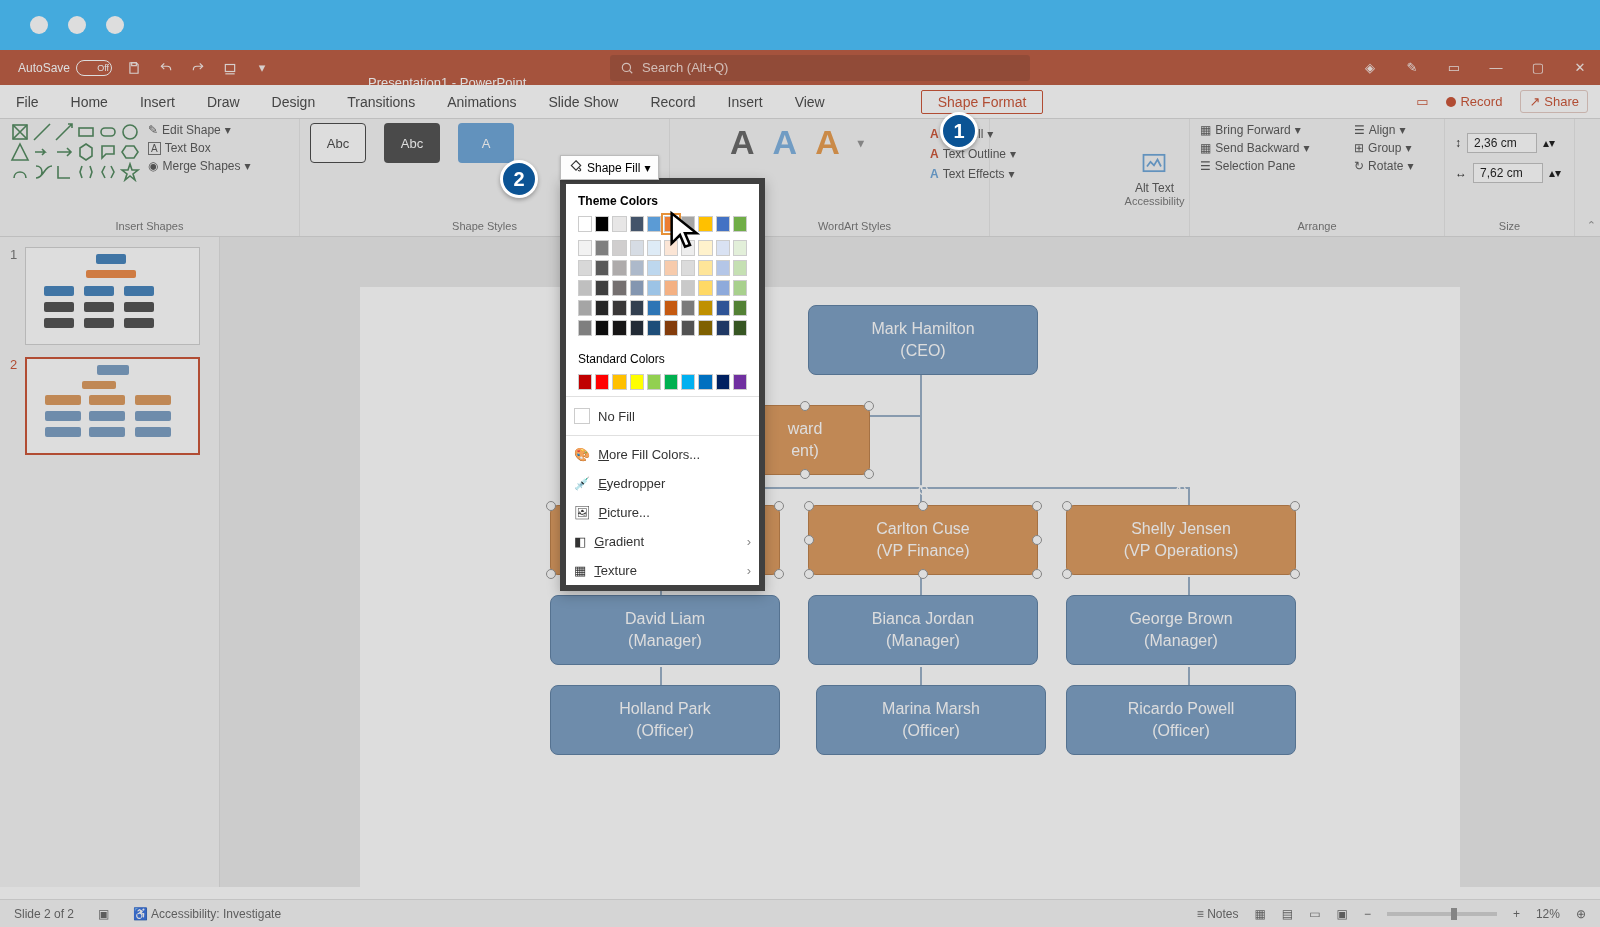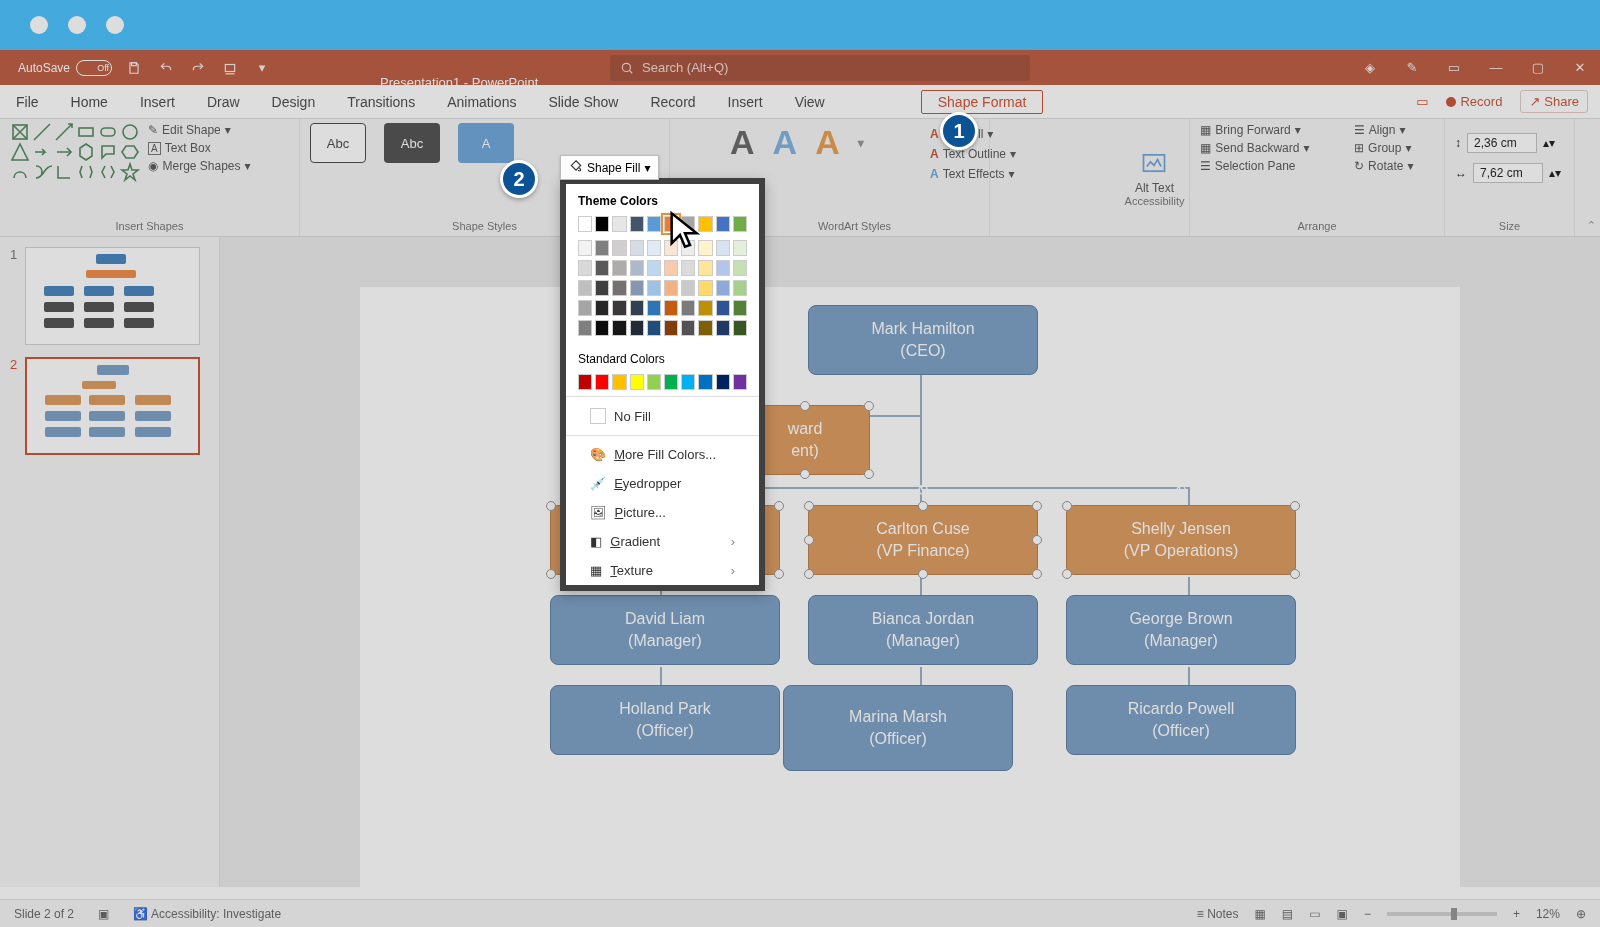--- a/index.html
+++ b/index.html
@@ -5,21 +5,21 @@
 * { margin:0; padding:0; box-sizing:border-box; font-family:"Segoe UI",Arial,sans-serif; }
 body { background:#fff; width:1600px; height:927px; overflow:hidden; position:relative; }
 .dim-overlay{position:absolute;inset:0;background:rgba(120,120,120,0.25);z-index:50;pointer-events:none;}
 .mac-titlebar{height:50px;background:#33bbff;display:flex;align-items:center;padding-left:30px;gap:20px;}
 .mac-dot{width:18px;height:18px;border-radius:50%;background:#fff;}
 .qat{height:35px;background:#b5472a;display:flex;align-items:center;color:#fff;font-size:13px;position:relative;}
 .qat-left{display:flex;align-items:center;gap:12px;padding-left:18px;}
 .autosave-toggle{display:flex;align-items:center;gap:6px;font-size:12px;}
 .toggle-pill{width:36px;height:16px;border:1px solid #fff;border-radius:10px;display:flex;align-items:center;justify-content:flex-end;padding:2px;font-size:9px;}
 .qat-icon{width:20px;height:20px;display:flex;align-items:center;justify-content:center;opacity:0.9;}
-.qat-title{position:absolute;left:380px;font-size:13px;margin-top:29px;}
+.qat-title{position:absolute;left:368px;font-size:13px;margin-top:29px;}
 .search-box{position:absolute;left:610px;width:420px;height:26px;background:rgba(0,0,0,0.15);border-radius:3px;display:flex;align-items:center;padding:0 10px;color:#f0d5cc;font-size:13px;}
 .qat-right{position:absolute;right:10px;display:flex;gap:22px;align-items:center;}
 .menu-bar{height:34px;background:#fff;border-bottom:1px solid #d6d6d6;display:flex;align-items:center;font-size:14px;color:#333;position:relative;}
 .menu-item{padding:0 16px;height:100%;display:flex;align-items:center;cursor:pointer;}
 .menu-item.active{color:#c43e1c;border:1px solid #c43e1c;border-radius:2px;height:24px;}
 .menu-right{position:absolute;right:12px;display:flex;gap:18px;align-items:center;font-size:13px;}
 .rec-btn{color:#c43e1c;display:flex;align-items:center;gap:4px;}
 .share-btn{color:#c43e1c;display:flex;align-items:center;gap:4px;border:1px solid #e0c5bc;padding:3px 8px;border-radius:3px;}
 .ribbon{height:118px;background:#f5f5f5;border-bottom:1px solid #d6d6d6;display:flex;position:relative;}
 .rgroup{border-right:1px solid #e3e3e3;padding:4px 10px 2px;display:flex;flex-direction:column;justify-content:space-between;}
@@ -72,21 +72,21 @@
 .conn{position:absolute;background:#8ca6c0;}
 
 .thumb-mini{position:absolute;border-radius:2px;}
 
 .dropdown{position:absolute;left:560px;top:152px;width:205px;background:#fff;border:6px solid #404040;box-shadow:0 4px 12px rgba(0,0,0,0.25);z-index:100;font-size:13px;}
 .dd-btn{position:absolute;left:560px;top:155px;z-index:101;background:#fdfdfd;border:1px solid #bbb;padding:3px 8px;font-size:12px;display:flex;align-items:center;gap:4px;box-shadow:0 1px 3px rgba(0,0,0,0.2);}
 .dd-section-title{font-weight:bold;padding:10px 12px 6px;font-size:12px;}
 .color-row{display:flex;gap:3px;padding:2px 12px;}
 .color-sw{width:16px;height:16px;border:1px solid #ccc;}
 .color-sw.sel{outline:2px solid #e69138;outline-offset:1px;}
-.dd-item{padding:7px 24px;display:flex;align-items:center;gap:8px;color:#333;}
+.dd-item{padding:7px 8px;display:flex;align-items:center;gap:8px;color:#333;}
 .dd-item .arrow{margin-left:auto;color:#888;}
 .dd-sep{height:1px;background:#e0e0e0;margin:4px 0;}
 
 .callout{position:absolute;width:38px;height:38px;border-radius:50%;background:#0b5394;color:#fff;display:flex;align-items:center;justify-content:center;font-weight:bold;font-size:20px;z-index:120;border:3px solid #fff;box-shadow:0 2px 4px rgba(0,0,0,0.3);}
 .cursor-ptr{position:absolute;z-index:130;}
 
 .status-bar{position:absolute;bottom:0;left:0;right:0;height:28px;background:#f4f4f4;border-top:1px solid #ddd;display:flex;align-items:center;font-size:12px;color:#555;padding:0 14px;justify-content:space-between;}
 .status-left{display:flex;gap:24px;align-items:center;}
 .status-right{display:flex;gap:16px;align-items:center;}
 .zoom-slider{width:110px;height:4px;background:#ccc;position:relative;}
@@ -479,21 +479,21 @@
         </div>
       <div class="org-box org-blue" style="left:706px;top:308px;width:230px;height:70px">
           <span>George Brown</span>
           <span>(Manager)</span>
         </div>
 
       <div class="org-box org-blue" style="left:190px;top:398px;width:230px;height:70px">
           <span>Holland Park</span>
           <span>(Officer)</span>
         </div>
-      <div class="org-box org-blue" style="left:423px;top:398px;width:230px;height:86px">
+      <div class="org-box org-blue" style="left:456px;top:398px;width:230px;height:70px">
           <span>Marina Marsh</span>
           <span>(Officer)</span>
         </div>
       <div class="org-box org-blue" style="left:706px;top:398px;width:230px;height:70px">
           <span>Ricardo Powell</span>
           <span>(Officer)</span>
         </div>
     </div>
   </div>
 </div>

